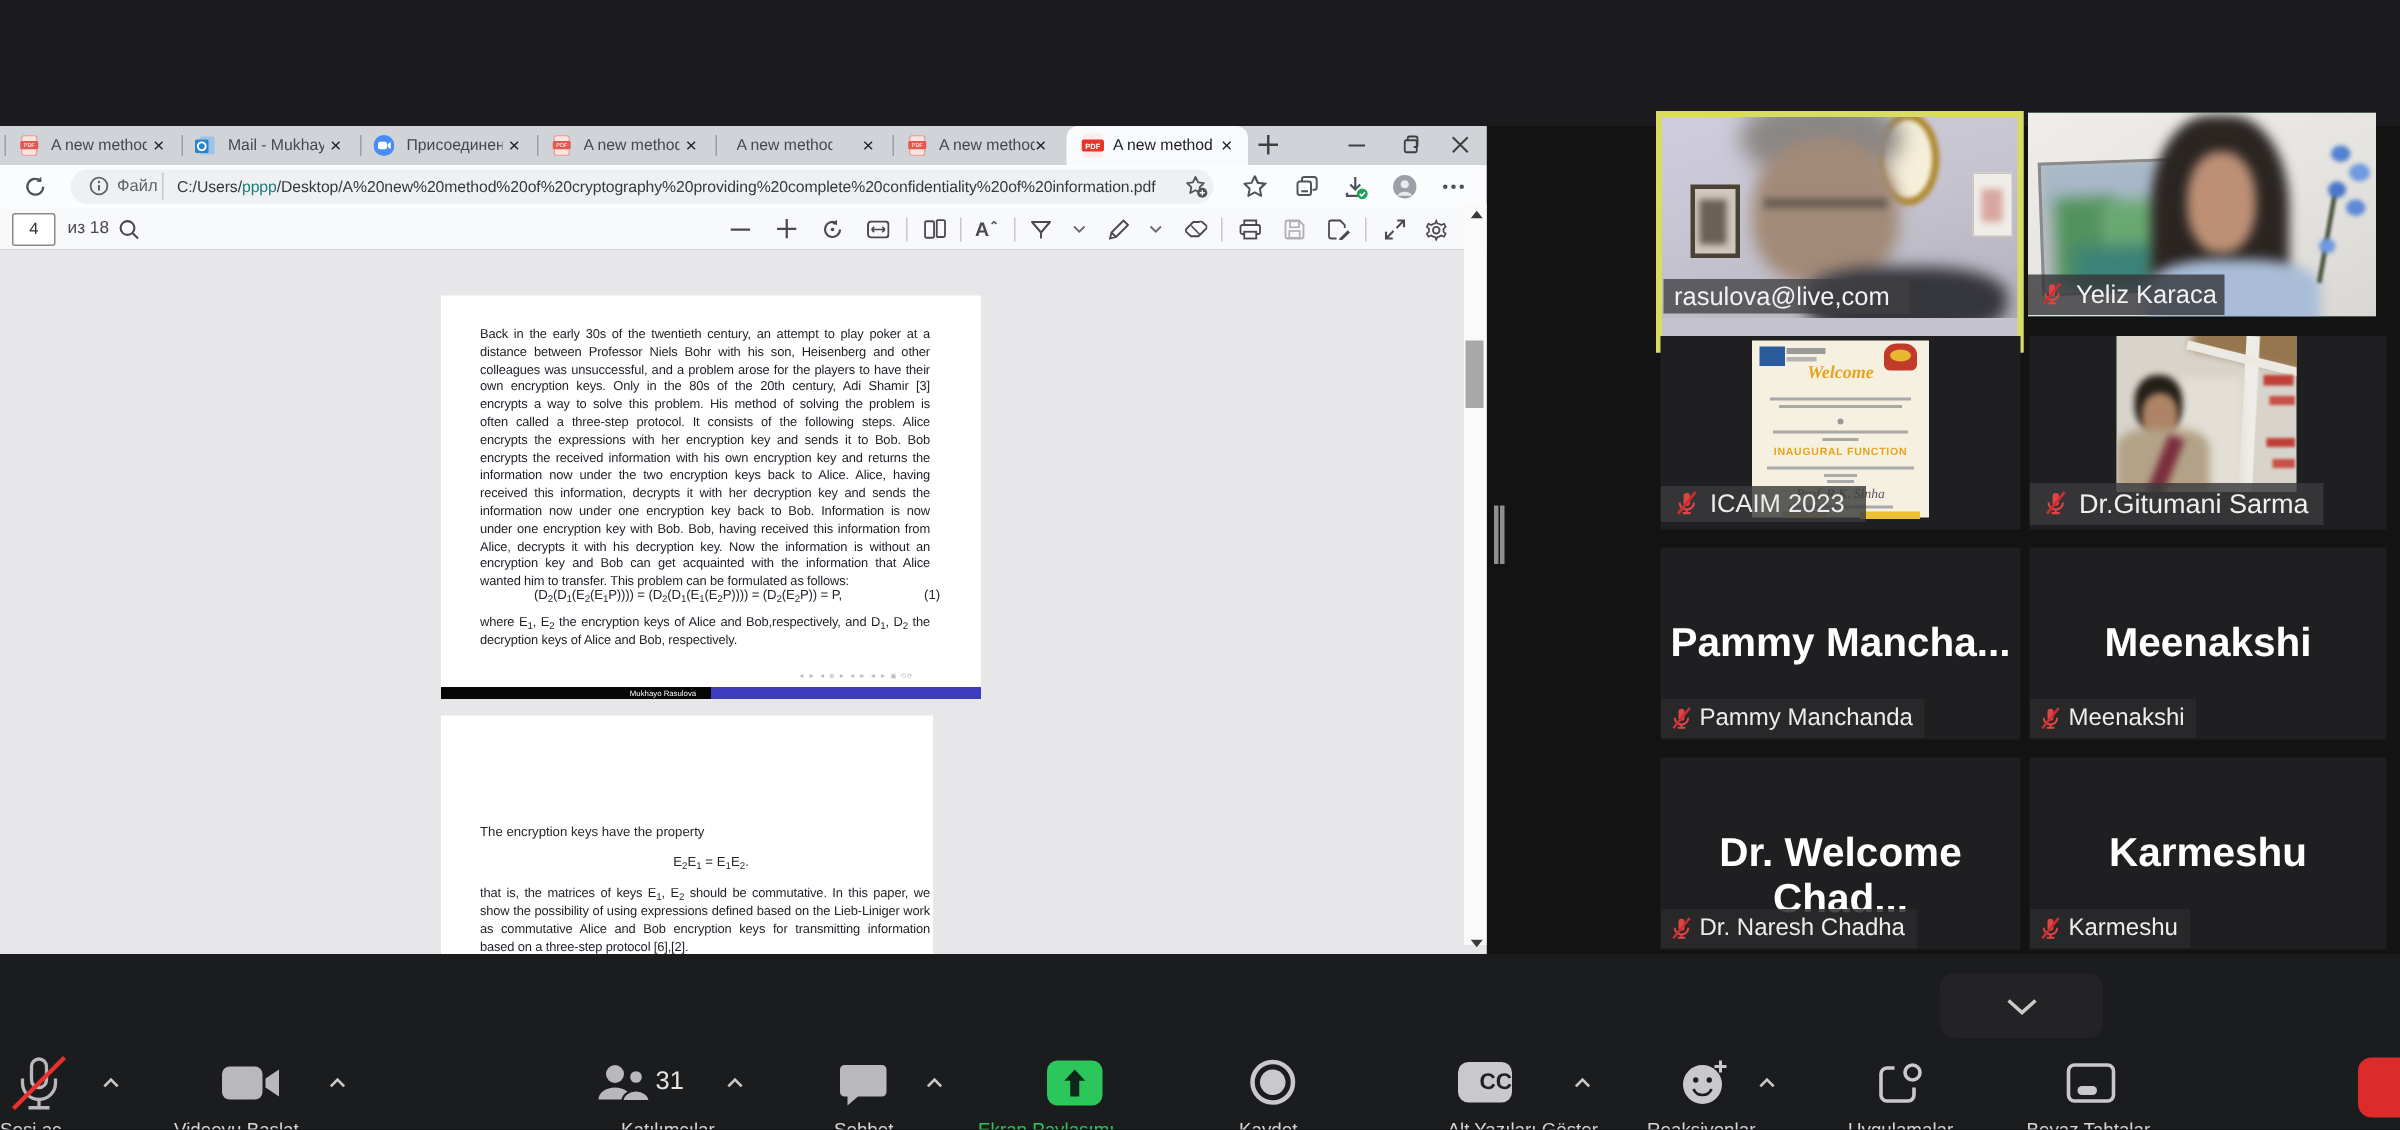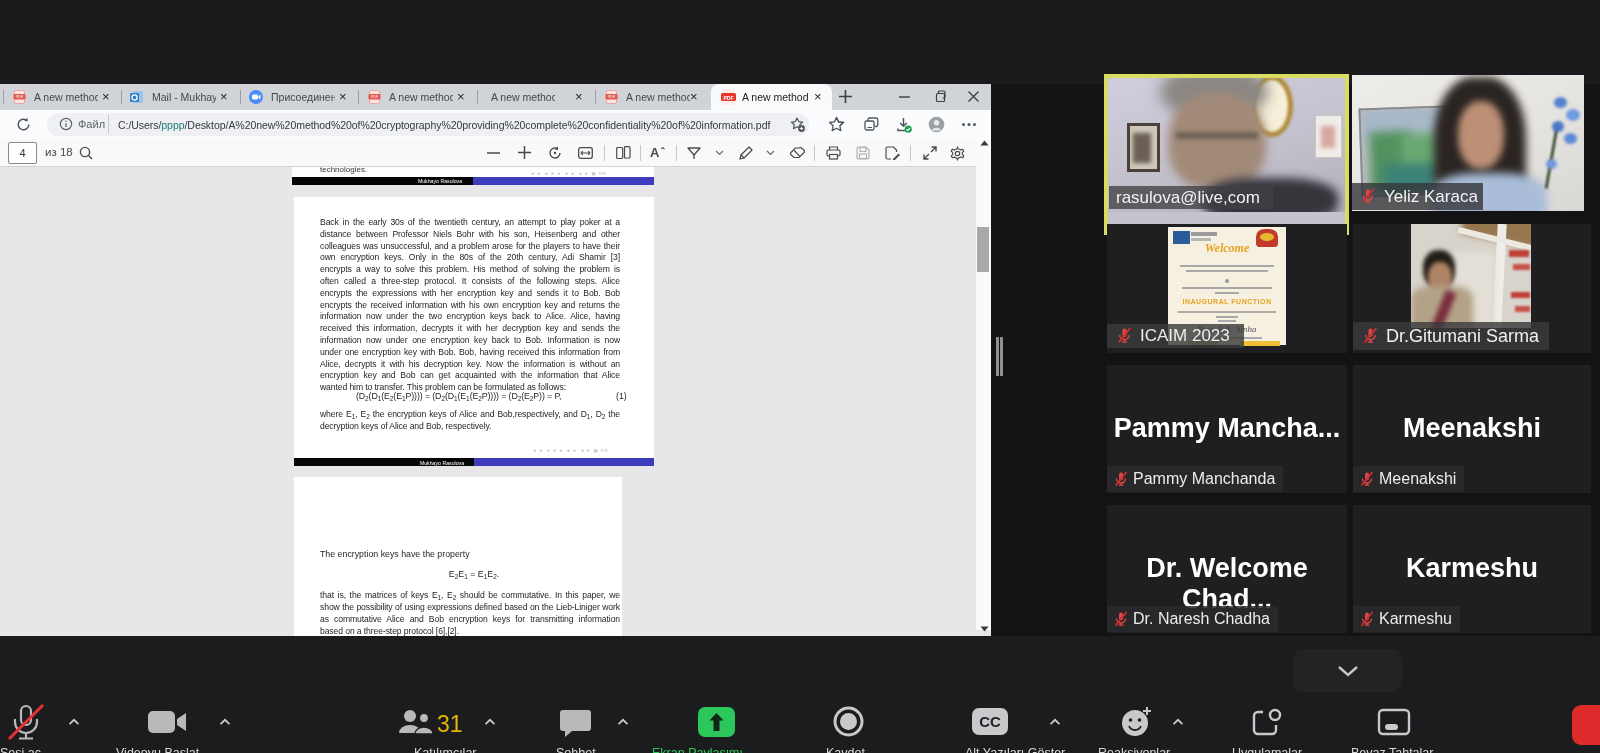--- a/index.html
+++ b/index.html
@@ -246,29 +246,20 @@
       <div class="abs" style="left:910px;top:6px;width:1px;height:16px;background:#c8c8ca"></div>
       <svg class="abs" style="left:923px;top:7px" width="14" height="14" viewBox="0 0 14 14">
           <path d="M8.5 1 H13 V5.5 M13 1 L8 6 M5.5 13 H1 V8.5 M1 13 L6 8" fill="none" stroke="#4a4a4c" stroke-width="1.4"></path>
         </svg>
       <svg class="abs" style="left:950px;top:7px" width="15" height="15" viewBox="0 0 15 15">
           <circle cx="7.5" cy="7.5" r="2.2" fill="none" stroke="#4a4a4c" stroke-width="1.2"></circle>
           <path d="M7.5 1.2 L8.3 3 a4.8 4.8 0 0 1 2.5 1 L12.7 3.2 L13.8 5.2 L12.3 6.5 a4.8 4.8 0 0 1 0 2 L13.8 9.8 L12.7 11.8 L10.8 11 a4.8 4.8 0 0 1 -2.5 1 L7.5 13.8 L6.7 12 a4.8 4.8 0 0 1 -2.5 -1 L2.3 11.8 L1.2 9.8 L2.7 8.5 a4.8 4.8 0 0 1 0 -2 L1.2 5.2 L2.3 3.2 L4.2 4 a4.8 4.8 0 0 1 2.5 -1 Z" fill="none" stroke="#4a4a4c" stroke-width="1.1"></path>
         </svg>
     </div>
     <div class="abs" id="pdfarea">
-      <div class="slide" style="left:292px;top:0px;width:362px;height:18px">
-        <div class="abs" style="left:28px;top:-2px;font-size:8px;color:#33333b">technologies.</div>
-        <div class="abs" style="left:238px;top:4px;font-size:4.5px;color:#bcbcbc;letter-spacing:0.6px">◄ ► ◄ ⊕ ► ◄ ► ◄ ► ▣ ⟲⟳</div>
-        <div class="footerbar">
-            <div class="fblack"></div>
-            <div class="fblue"></div>
-            <div class="fname" style="left:-9%">Mukhayo Rasulova</div>
-          </div>
-      </div>
       <div class="slide" style="left:294px;top:30px;width:360px;height:269px">
         <div class="abs" style="left:26px;top:20px;width:300px;font-size:8.6px;letter-spacing:-0.1px;line-height:11.8px">
           <div class="ln">Back in the early 30s of the twentieth century, an attempt to play poker at a</div>
           <div class="ln">distance between Professor Niels Bohr with his son, Heisenberg and other</div>
           <div class="ln">colleagues was unsuccessful, and a problem arose for the players to have their</div>
           <div class="ln">own encryption keys.  Only in the 80s of the 20th century, Adi Shamir [3]</div>
           <div class="ln">encrypts a way to solve this problem.  His method of solving the problem is</div>
           <div class="ln">often called a three-step protocol.  It consists of the following steps.  Alice</div>
           <div class="ln">encrypts the expressions with her encryption key and sends it to Bob.  Bob</div>
           <div class="ln">encrypts the received information with his own encryption key and returns the</div>
@@ -488,21 +479,21 @@
       <path d="M1.5 7 L6.5 2 L11.5 7" fill="none" stroke="#c9c9c9" stroke-width="2"></path>
     </svg>
   <div class="blabel" style="left:116px">Videoyu Başlat</div>
 
   <svg class="abs" style="left:398px;top:708px" width="36" height="28" viewBox="0 0 36 28">
     <circle cx="12" cy="8" r="6" fill="#b9b9bb"></circle>
       <path d="M1 25 a11 8 0 0 1 22 0 Z" fill="#b9b9bb"></path>
     <circle cx="26" cy="10" r="4.6" fill="#b9b9bb" stroke="#1b1c1e" stroke-width="1.4"></circle>
       <path d="M17 26 a9 7 0 0 1 18 0 Z" fill="#b9b9bb" stroke="#1b1c1e" stroke-width="1.4"></path>
   </svg>
-  <div class="abs" style="left:437px;top:711px;font-size:23px;color:#eab308">31</div>
+  <div class="abs" style="left:437px;top:711px;font-size:17px;color:#e5e5e5">31</div>
   <svg class="chev" style="left:484px;top:718px" width="13" height="9" viewBox="0 0 13 9">
       <path d="M1.5 7 L6.5 2 L11.5 7" fill="none" stroke="#c9c9c9" stroke-width="2"></path>
     </svg>
   <div class="blabel" style="left:414px">Katılımcılar</div>
 
   <svg class="abs" style="left:559px;top:709px" width="33" height="29" viewBox="0 0 33 29">
       <path d="M4 1 H29 a3 3 0 0 1 3 3 V19 a3 3 0 0 1 -3 3 H13 L6 28 V22 H4 a3 3 0 0 1 -3 -3 V4 a3 3 0 0 1 3 -3 Z" fill="#b9b9bb"></path>
     </svg>
   <svg class="chev" style="left:617px;top:718px" width="13" height="9" viewBox="0 0 13 9">
       <path d="M1.5 7 L6.5 2 L11.5 7" fill="none" stroke="#c9c9c9" stroke-width="2"></path>
@@ -515,21 +506,21 @@
       </svg>
   </div>
   <div class="blabel" style="left:652px;color:#2bc75a">Ekran Paylaşımı</div>
 
   <svg class="abs" style="left:833px;top:706px" width="31" height="31" viewBox="0 0 31 31">
       <circle cx="15.5" cy="15.5" r="13.5" fill="none" stroke="#c9c9cb" stroke-width="3"></circle>
       <circle cx="15.5" cy="15.5" r="8.5" fill="#c9c9cb"></circle>
     </svg>
   <div class="blabel" style="left:826px">Kaydet</div>
 
-  <div class="abs" style="left:972px;top:708px;width:36px;height:27px;background:#c9c9cb;border-radius:7px;color:#202124;font-weight:bold;font-size:15px;text-align:center;line-height:27px">CC</div>
+  <div class="abs" style="left:972px;top:708px;width:36px;height:27px;background:#c9c9cb;border-radius:7px;color:#202124;font-weight:bold;font-size:15px;text-align:right;line-height:27px">CC</div>
   <svg class="chev" style="left:1049px;top:718px" width="13" height="9" viewBox="0 0 13 9">
       <path d="M1.5 7 L6.5 2 L11.5 7" fill="none" stroke="#c9c9c9" stroke-width="2"></path>
     </svg>
   <div class="blabel" style="left:965px">Alt Yazıları Göster</div>
 
   <svg class="abs" style="left:1121px;top:706px" width="32" height="31" viewBox="0 0 32 31">
     <circle cx="14" cy="17" r="13" fill="#c9c9cb"></circle>
     <circle cx="9.5" cy="14" r="1.8" fill="#1b1c1e"></circle>
       <circle cx="18.5" cy="14" r="1.8" fill="#1b1c1e"></circle>
     <path d="M8 20 a6.5 6.5 0 0 0 12 0" fill="none" stroke="#1b1c1e" stroke-width="1.8"></path>

